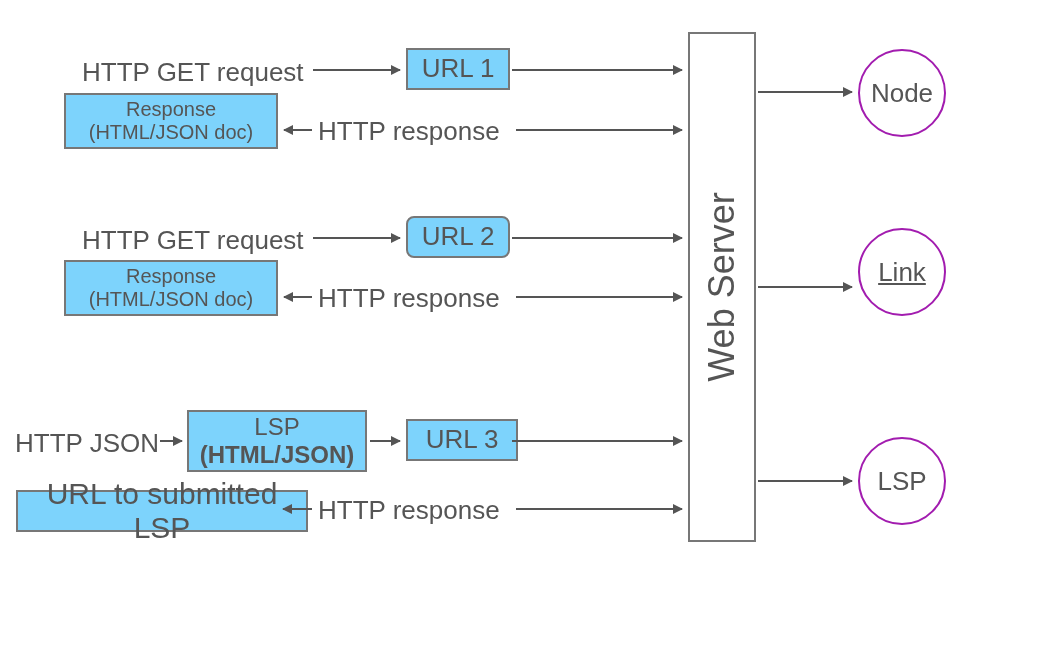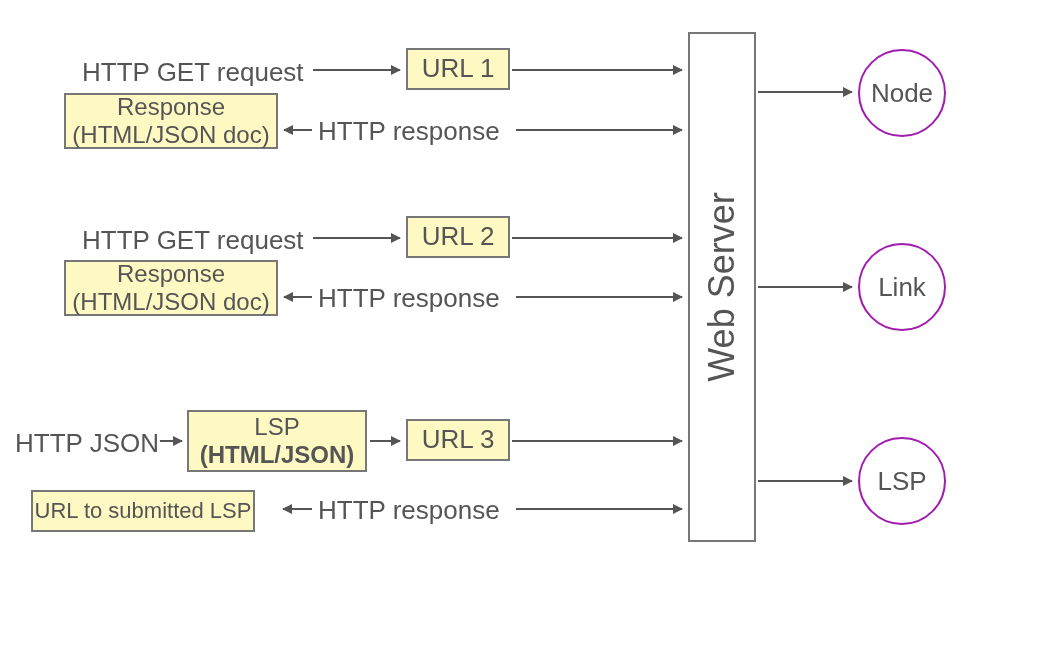--- a/index.html
+++ b/index.html
@@ -14,25 +14,25 @@
   .stage {
     position: relative;
     width: 1040px;
     height: 654px;
   }
   .txt {
     position: absolute;
     font-size: 26px;
     white-space: nowrap;
   }
-  .txt.small { font-size: 24px; }
+  .txt.small { font-size: 20px; }
   .box {
     position: absolute;
     border: 2px solid #777;
-    background: #fef9c3;
+    background: #7dd3fc;
     box-sizing: border-box;
     display: flex;
     align-items: center;
     justify-content: center;
     text-align: center;
     line-height: 1.15;
   }
   .circle {
     position: absolute;
     border: 2px solid #a21caf;
@@ -92,39 +92,39 @@
   <div class="box" style="left:187px; top:410px; width:180px; height:62px;">
     <div>
       <div class="txt" style="position:static; font-size:24px;">LSP</div>
       <div class="txt" style="position:static; font-size:24px;font-weight:bold;">(HTML/JSON)</div>
     </div>
   </div>
 
   <div class="box" style="left:406px; top:48px; width:104px; height:42px; font-size:26px;">
     <span>URL 1</span>
   </div>
-  <div class="box" style="left:406px; top:216px; width:104px; height:42px; font-size:26px;">
+  <div class="box" style="left:406px; top:216px; width:104px; height:42px; font-size:26px;border-radius:8px;">
     <span>URL 2</span>
   </div>
-  <div class="box" style="left:406px; top:419px; width:104px; height:42px; font-size:26px;">
+  <div class="box" style="left:406px; top:419px; width:112px; height:42px; font-size:26px;">
     <span>URL 3</span>
   </div>
 
-  <div class="box" style="left:31px; top:490px; width:224px; height:42px; font-size:22px;">
+  <div class="box" style="left:16px; top:490px; width:292px; height:42px; font-size:30px;">
     <span>URL to submitted LSP</span>
   </div>
 
   <div class="server" style="left:688px; top:32px; width:68px; height:510px;">
     <span>Web Server</span>
   </div>
 
   <div class="circle" style="left:858px; top:49px; width:88px; height:88px;">
     <span>Node</span>
   </div>
-  <div class="circle" style="left:858px; top:243px; width:88px; height:88px;">
+  <div class="circle" style="left:858px; top:228px; width:88px; height:88px;text-decoration:underline;">
     <span>Link</span>
   </div>
   <div class="circle" style="left:858px; top:437px; width:88px; height:88px;">
     <span>LSP</span>
   </div>
 
   <svg class="arrows">
     <defs>
       <marker id="ah" markerWidth="10" markerHeight="10" refX="9" refY="5" orient="auto" markerUnits="userSpaceOnUse">
         <path d="M0,0 L10,5 L0,10 Z" fill="#555"></path>

